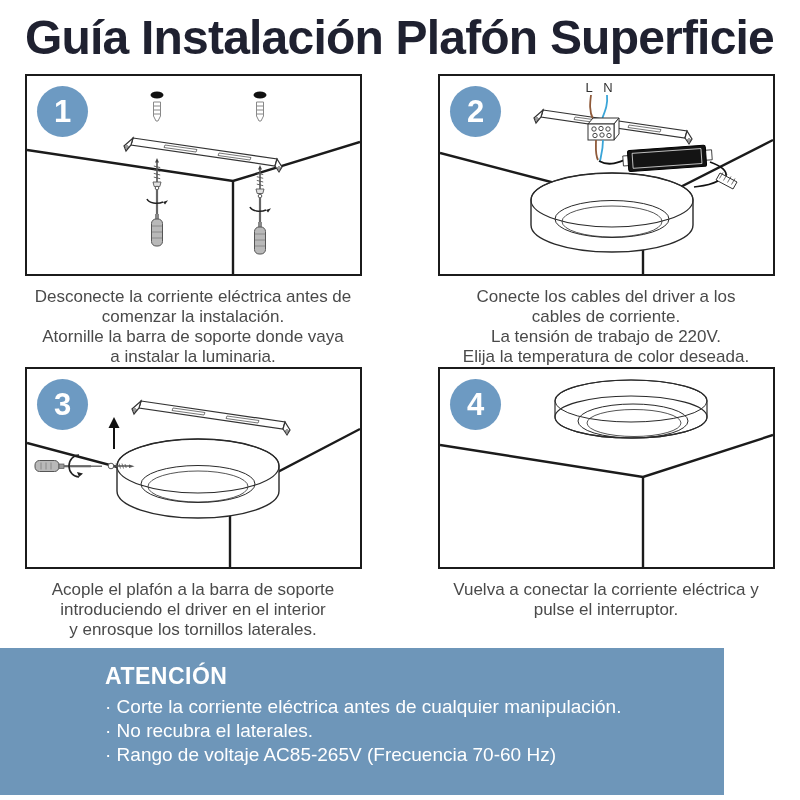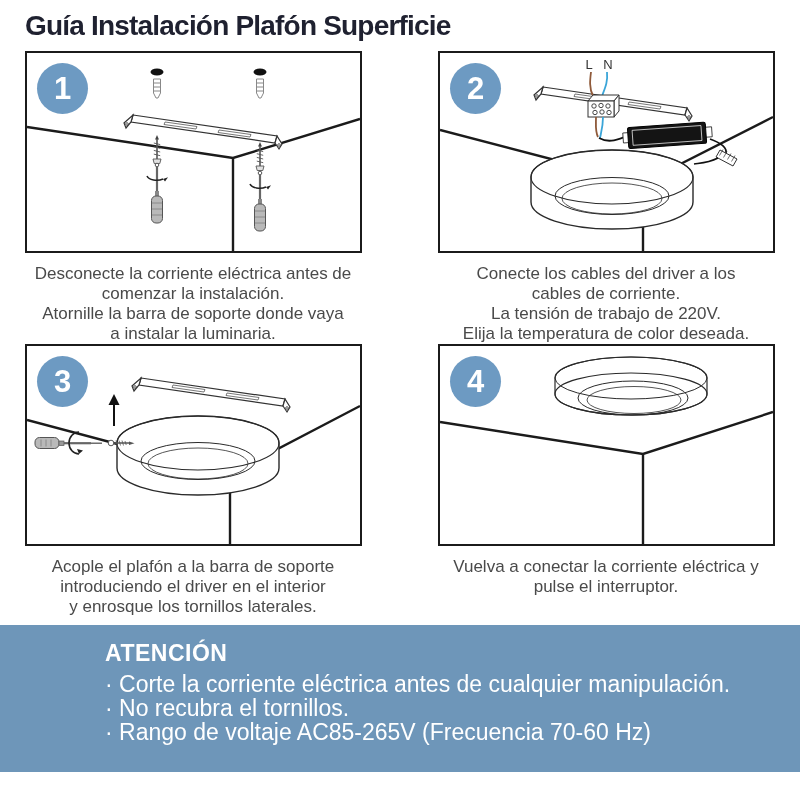--- a/index.html
+++ b/index.html
@@ -2,21 +2,21 @@
 <html><head>
 <meta charset="utf-8">
 <style>
   * { margin:0; padding:0; box-sizing:border-box; }
   html,body { width:800px; height:800px; background:#ffffff; overflow:hidden; }
   body { font-family:"Liberation Sans", sans-serif; }
   .page { width:800px; height:800px; position:relative; background:#fff; }
 
   .main-title {
     margin:10px 25px 9px 25px;
-    font-size:28px; font-weight:bold; letter-spacing:-0.8px;
+    font-size:48px; font-weight:bold; letter-spacing:-0.8px;
     color:#1f2130; white-space:nowrap;
   }
 
   .steps-grid {
     display:grid;
     grid-template-columns:337px 337px;
     column-gap:76px;
     padding:0 25px;
   }
   .step { position:relative; }
@@ -30,28 +30,28 @@
     display:flex; align-items:center; justify-content:center;
     font-size:31px; font-weight:bold; z-index:5;
   }
   .caption {
     width:402px; margin:11px -32px 0 -33px;
     text-align:center; font-size:17px; line-height:20px; color:#4a4a4a;
   }
   .caption span { display:block; }
 
   .attention {
-    margin-top:8px; width:800px; height:147px;
+    margin-top:8px; width:724px; height:147px;
     background:#6e96b9; color:#ffffff;
     padding:15px 30px 0 105px;
   }
   .attention-title {
     font-size:23px; font-weight:bold; letter-spacing:0.5px; margin-bottom:5px;
   }
-  .attention-bullet { font-size:23px; line-height:24px; font-weight:400; }
+  .attention-bullet { font-size:19px; line-height:24px; font-weight:400; }
 
   svg { display:block; }
   svg text { font-family:"Liberation Sans", sans-serif; }
 </style>
 </head>
 <body>
 
 <div class="page">
 
   <h1 class="main-title">Guía Instalación Plafón Superficie</h1>
@@ -257,17 +257,17 @@
         <span>Vuelva a conectar la corriente eléctrica y</span>
         <span>pulse el interruptor.</span>
       </div>
     </div>
 
   </div>
 
   <div class="attention">
     <div class="attention-title">ATENCIÓN</div>
     <div class="attention-bullet">· Corte la corriente eléctrica antes de cualquier manipulación.</div>
-    <div class="attention-bullet">· No recubra el tornillos.</div>
+    <div class="attention-bullet">· No recubra el laterales.</div>
     <div class="attention-bullet">· Rango de voltaje AC85-265V (Frecuencia 70-60 Hz)</div>
   </div>
 
 </div>
 
 </body></html>

